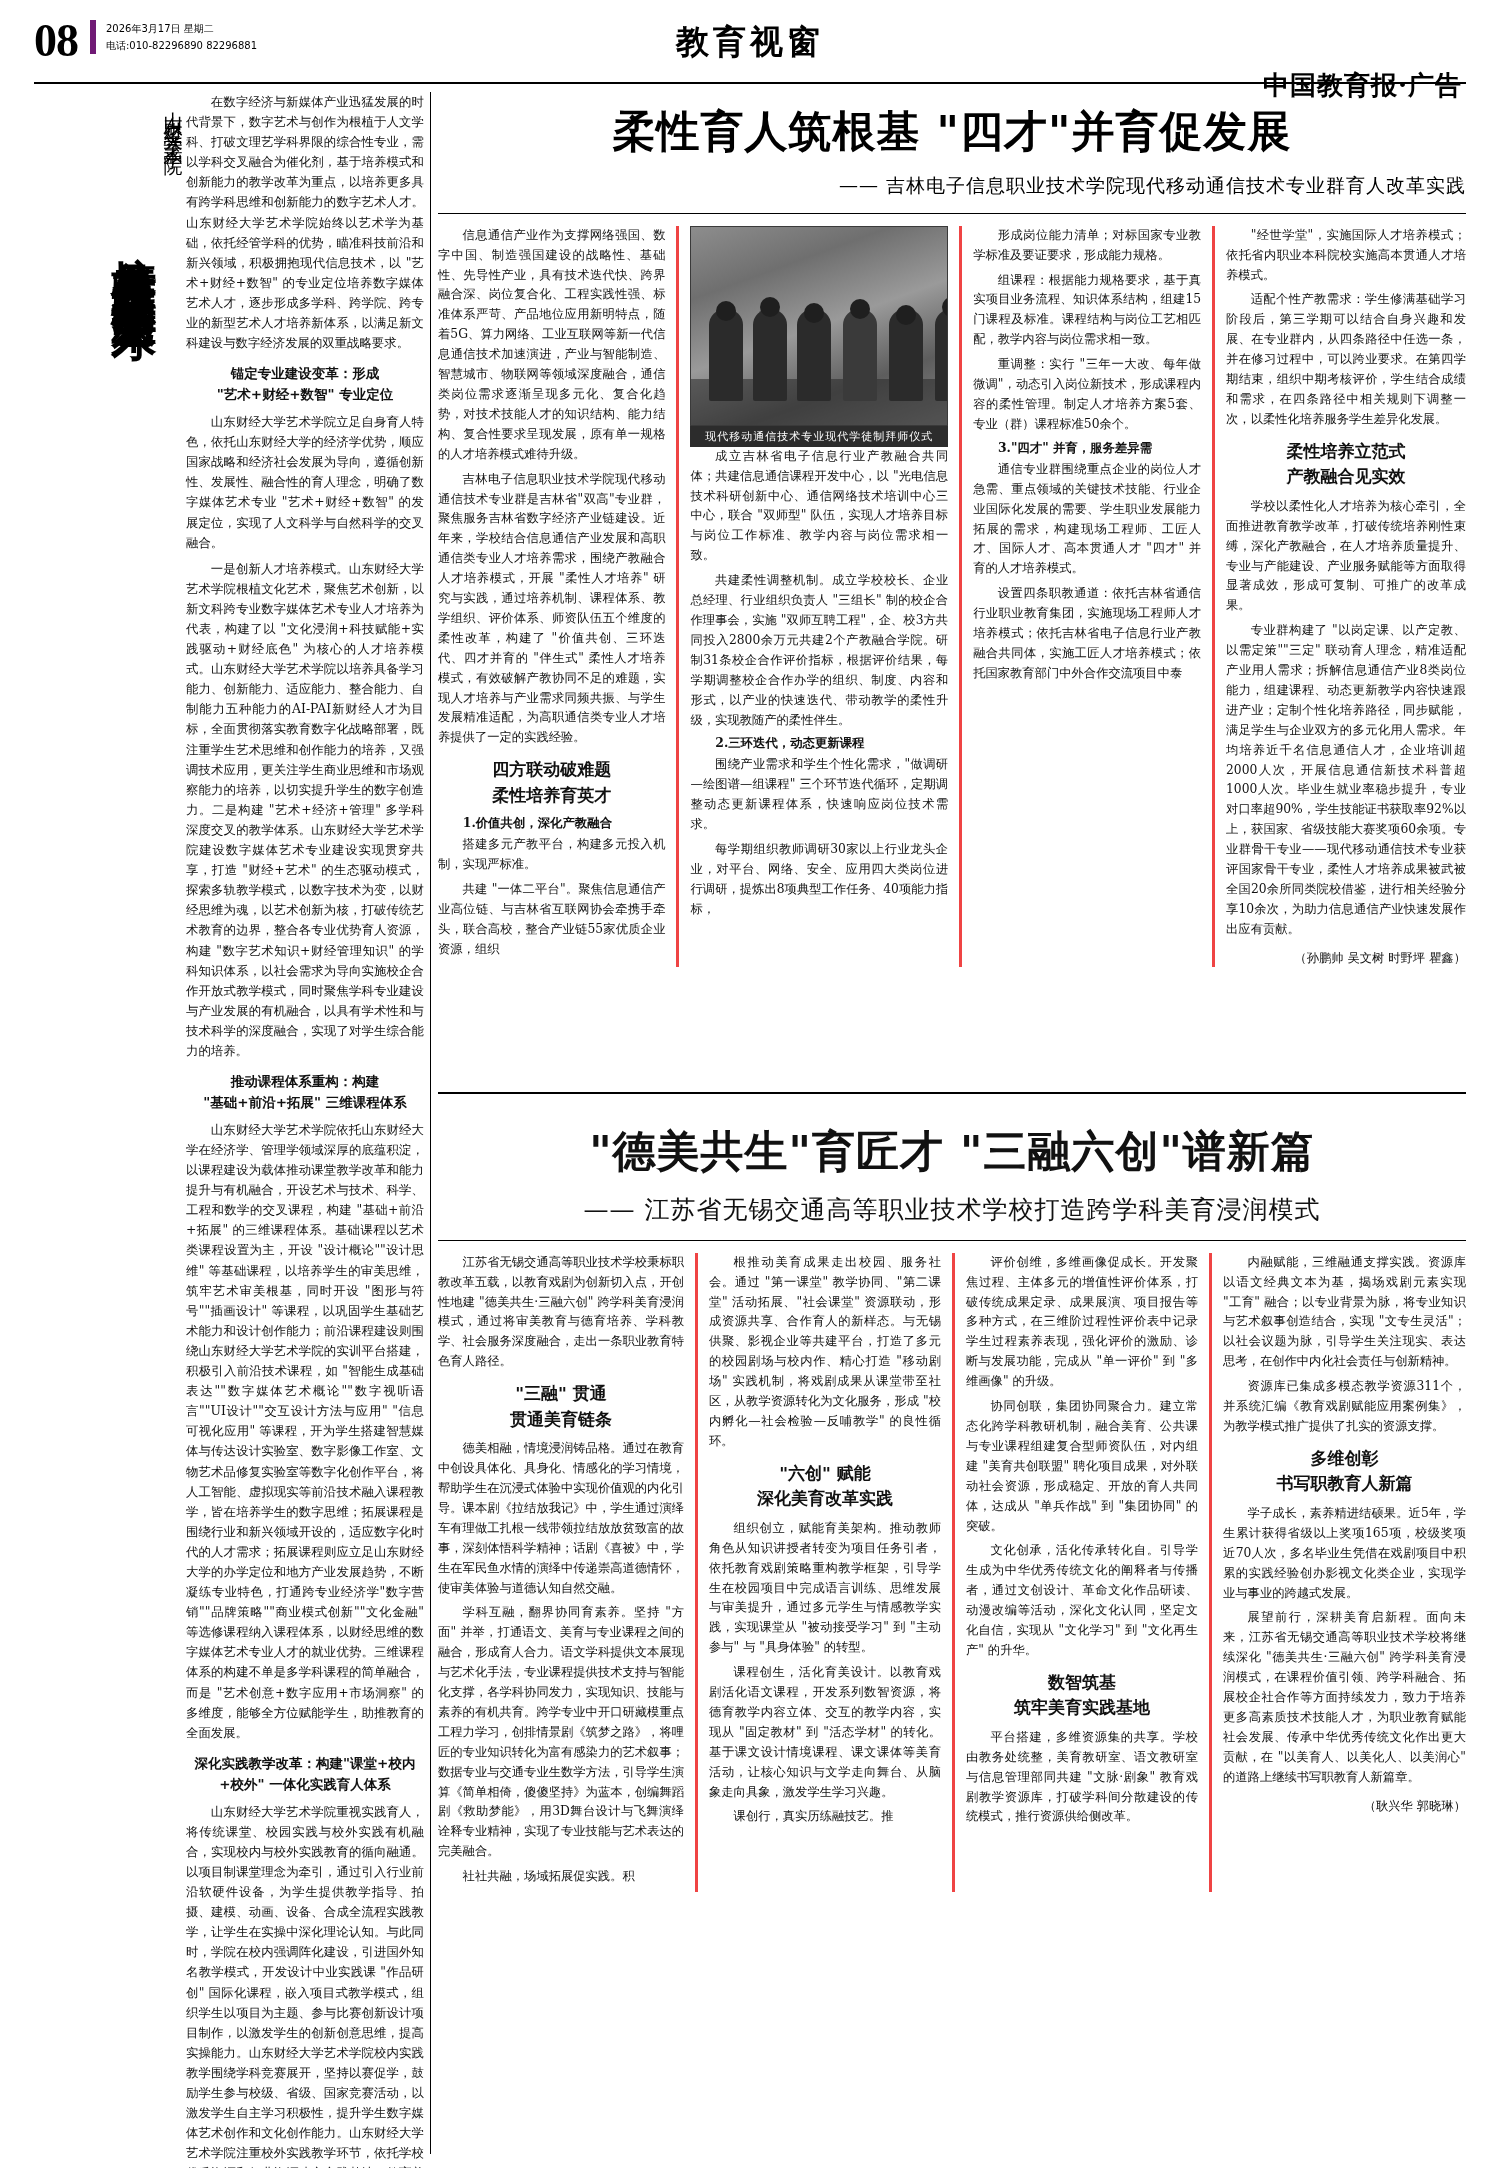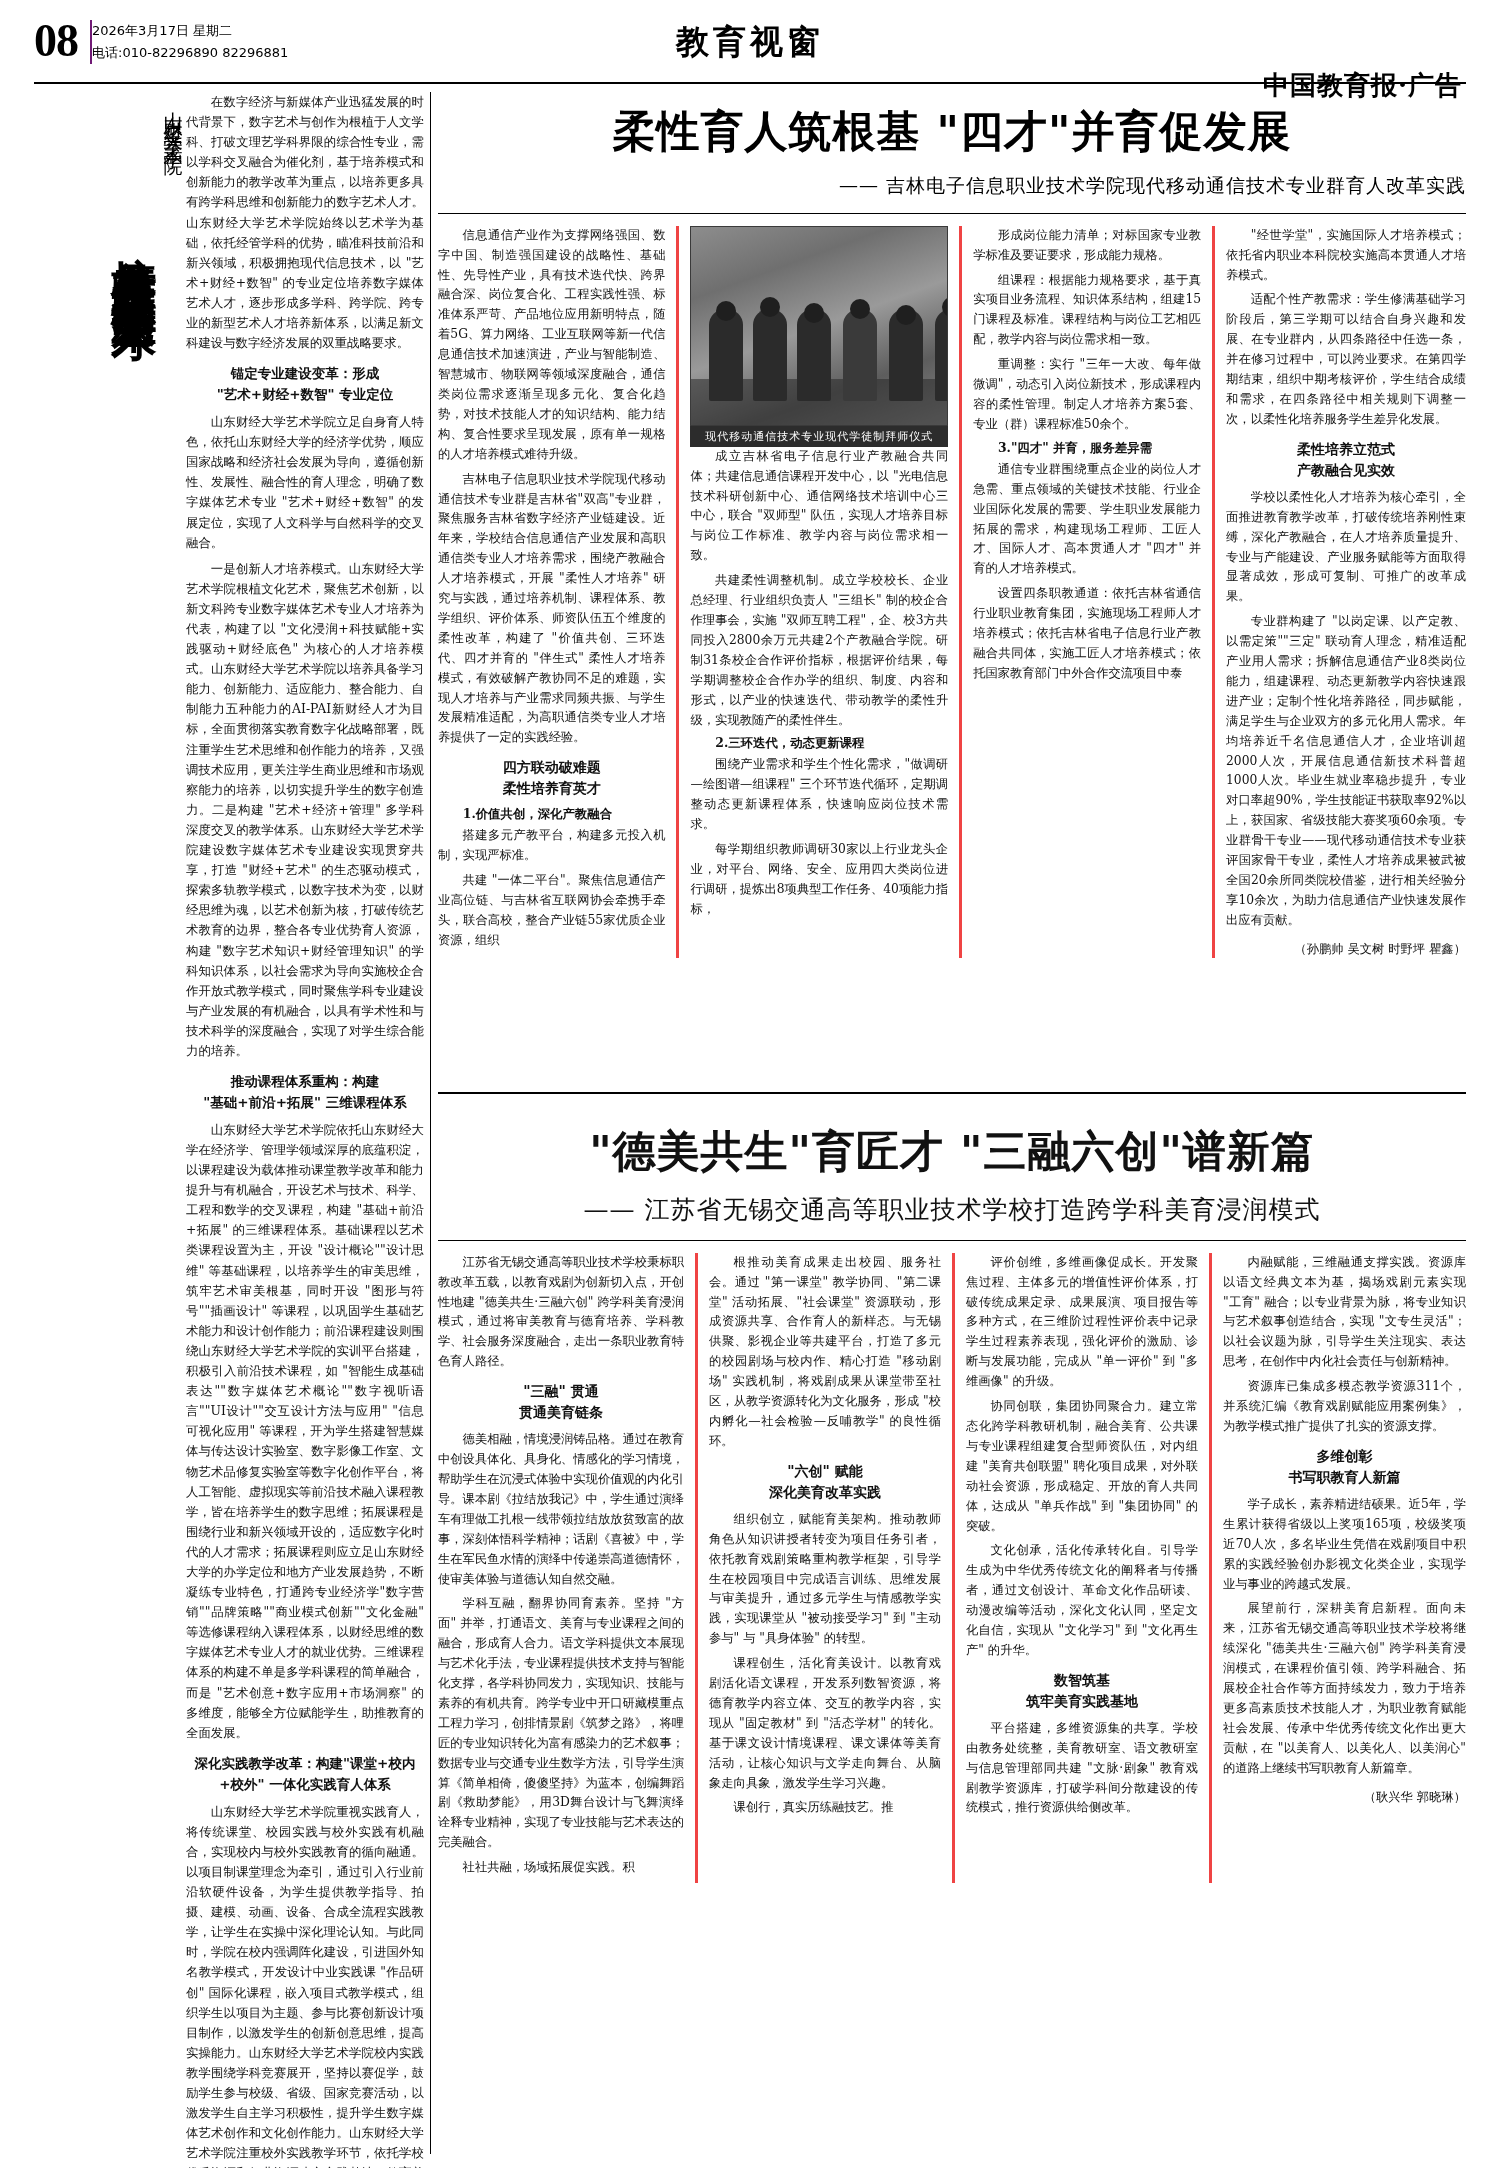--- a/index.html
+++ b/index.html
@@ -34,22 +34,23 @@
   .page-number {
     font-family: "Liberation Serif", serif;
     font-size: 46px;
     font-weight: bold;
     line-height: 1;
     color: #000;
     margin-right: 12px;
     letter-spacing: -1px;
   }
   .masthead-meta {
-    border-left: 2px solid #701a75;
-    font-size: 13px;
+    border-left: 6px solid #701a75;
+    padding-left: 10px;
+    font-size: 10px;
     line-height: 1.7;
     color: #000;
     margin-top: 2px;
   }
   .masthead-center {
     position: absolute;
     left: 0; right: 0; top: 2px;
     text-align: center;
     pointer-events: none;
   }
@@ -253,21 +254,21 @@
     font-size: 11px;
     color: #fff;
     background: #2c2c2c;
     text-align: center;
     padding: 3px 0;
     letter-spacing: 1px;
   }
   .mini-head {
     font-family: "DejaVu Serif", "Liberation Serif", serif;
     font-weight: bold;
-    font-size: 14px;
+    font-size: 17px;
     text-align: center;
     line-height: 1.5;
     margin: 9px 0 7px 0;
   }
   .run-head {
     font-family: "DejaVu Serif", "Liberation Serif", serif;
     font-weight: bold;
     font-size: 12.4px;
     margin: 4px 0 3px 0;
     text-indent: 2em;

